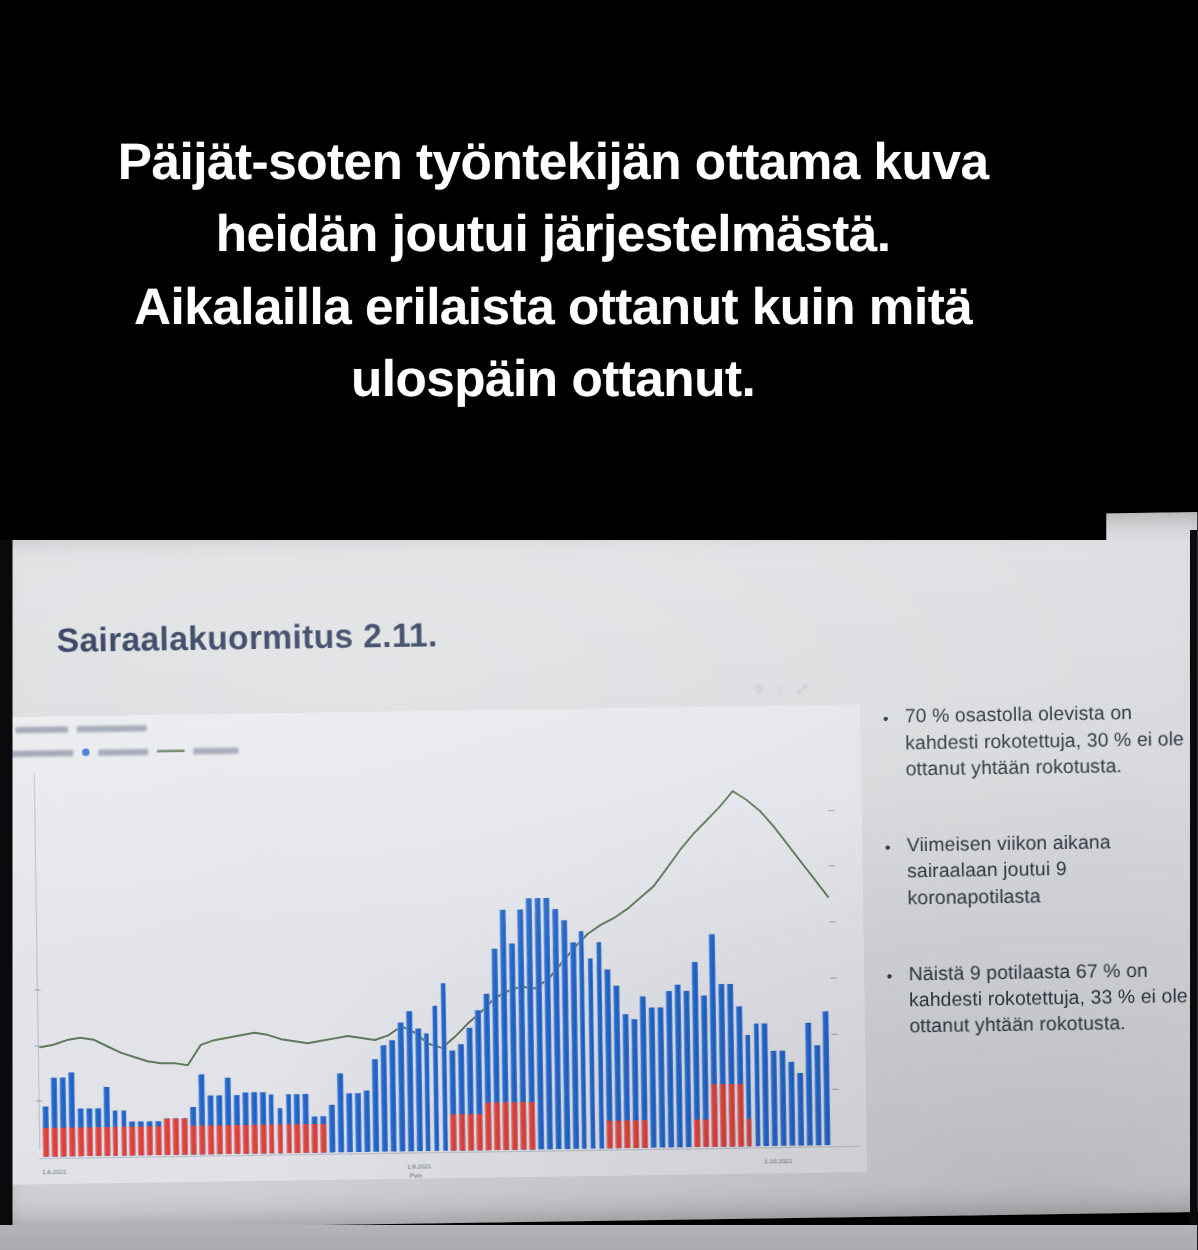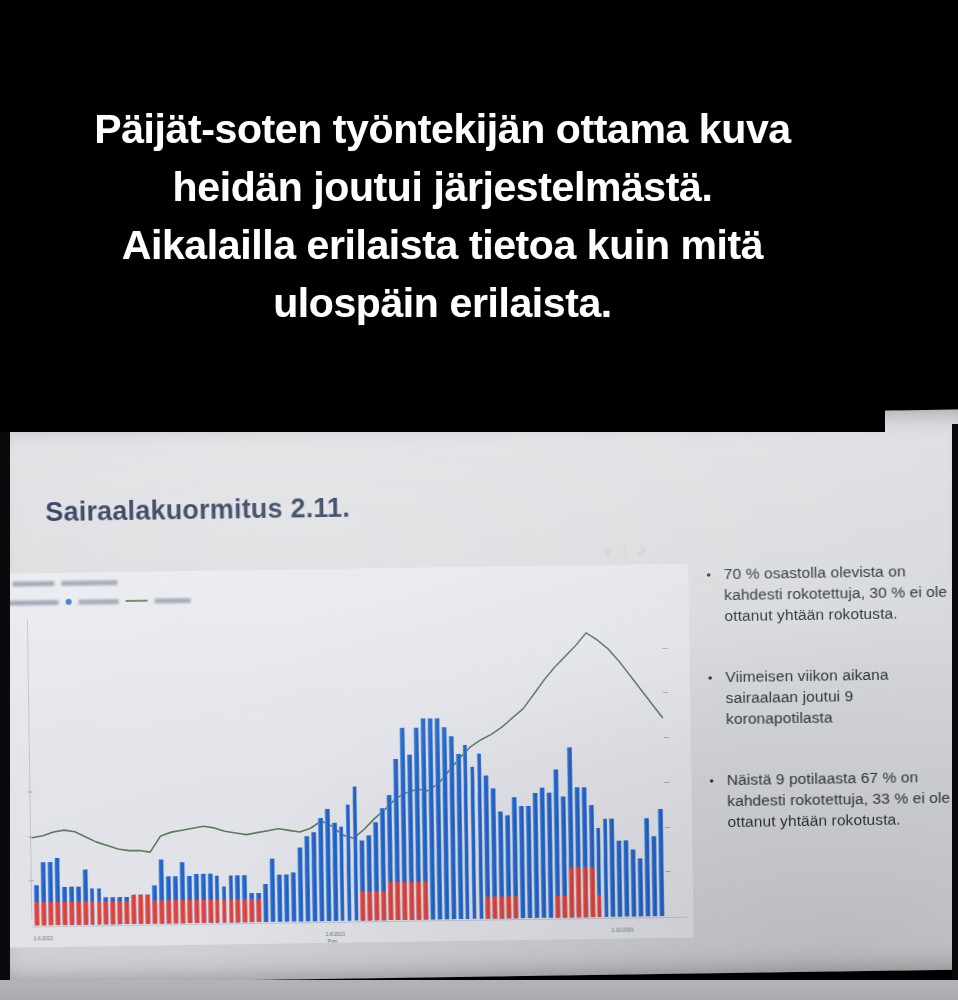--- a/index.html
+++ b/index.html
@@ -164,22 +164,22 @@
   #edge-right{right:0;width:6px;}
 </style>
 </head>
 <body>
 
 <div id="shot">
 
   <div id="caption-band">
     <div class="caption-line">Päijät-soten työntekijän ottama kuva</div>
     <div class="caption-line">heidän joutui järjestelmästä.</div>
-    <div class="caption-line">Aikalailla erilaista tietoa kuin mitä</div>
-    <div class="caption-line">ulospäin erilaista.</div>
+    <div class="caption-line">Aikalailla erilaista ottanut kuin mitä</div>
+    <div class="caption-line">ulospäin ottanut.</div>
   </div>
 
   <div id="slide-photo">
 
     <div id="slide-title">Sairaalakuormitus 2.11.</div>
 
     <div id="chart-toolbar">
       <span>▽</span>
       <span>⋮</span>
       <span>⤢</span>

